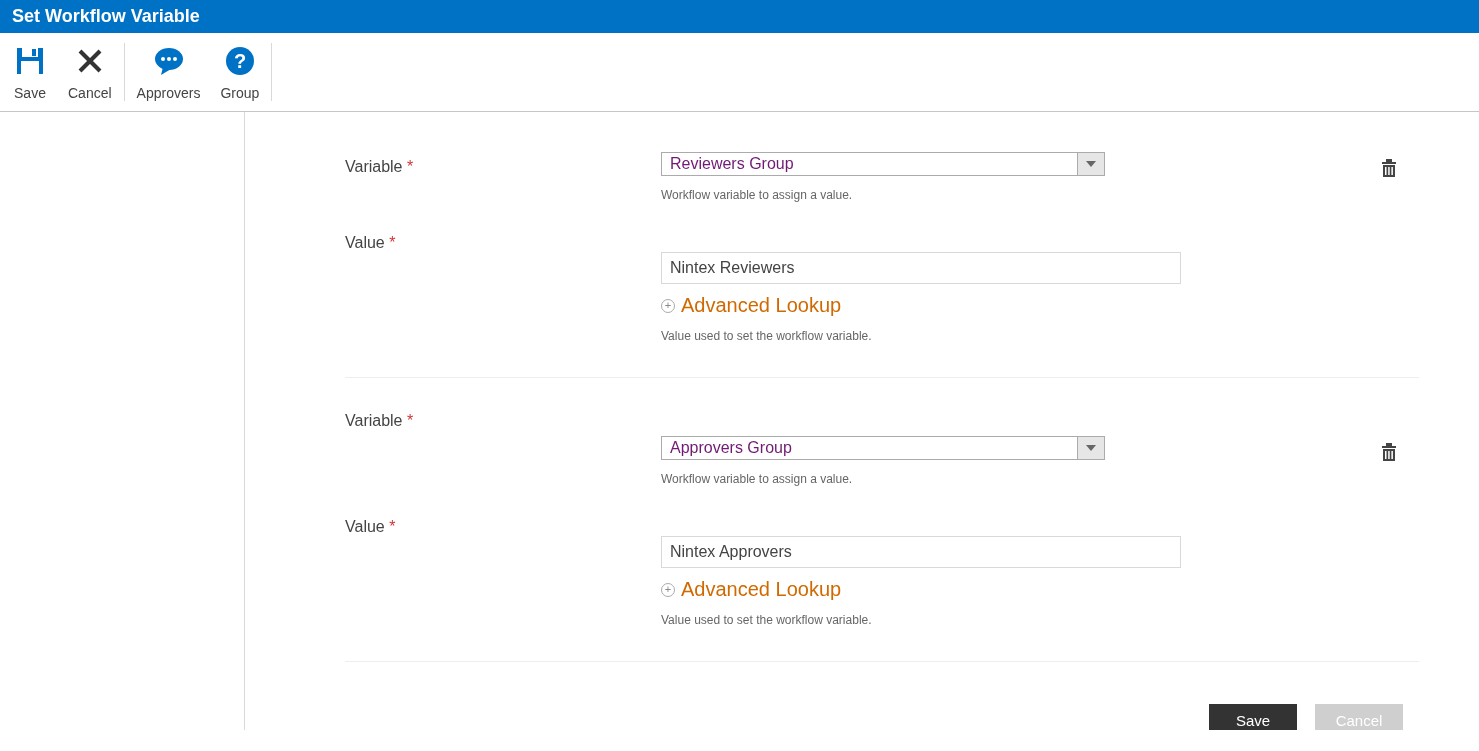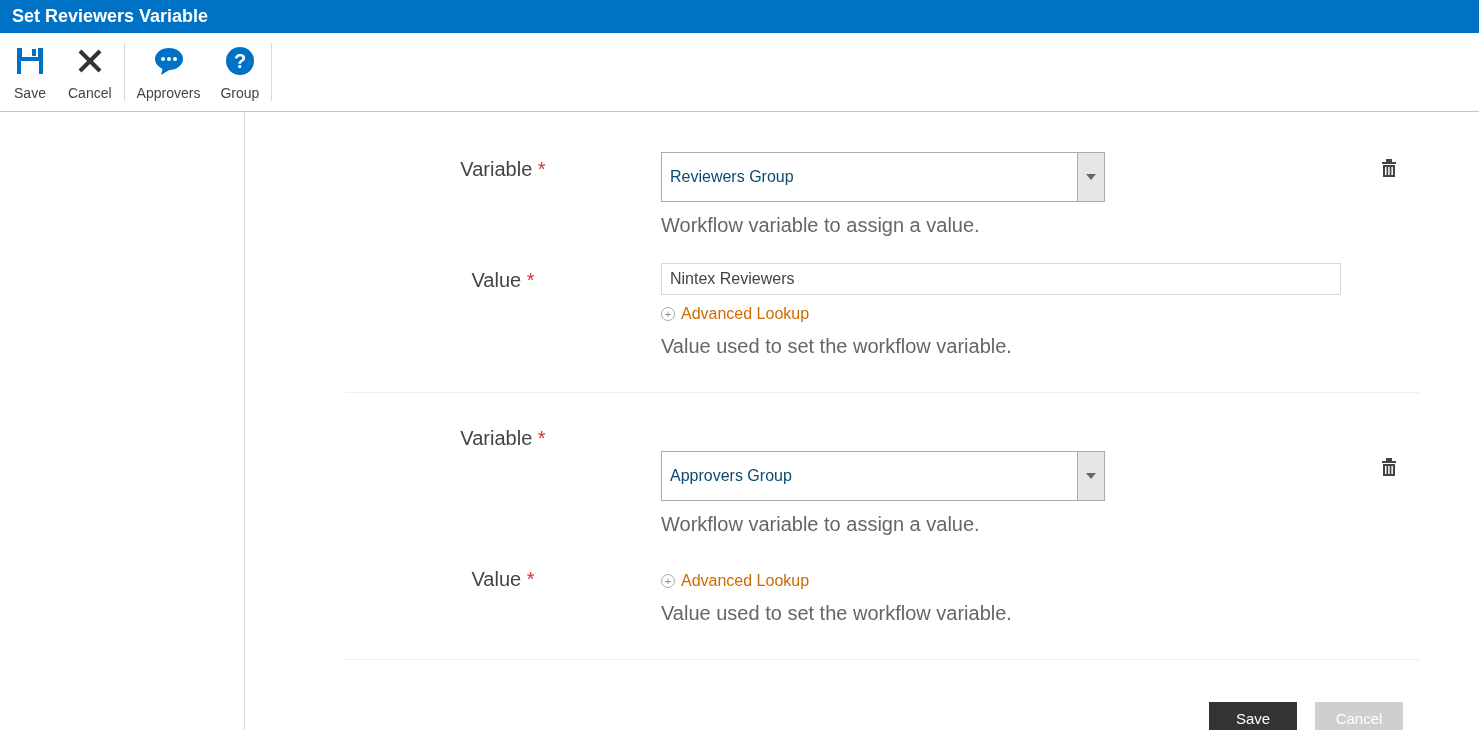--- a/index.html
+++ b/index.html
@@ -71,79 +71,79 @@
   }
   .row {
     display: flex;
     align-items: flex-start;
     margin-bottom: 6px;
   }
   .lbl {
     width: 316px;
     padding-top: 6px;
     color: #444;
-    font-size: 20px;
-    text-align: center;
+    font-size: 16px;
   }
   .req { color: #d13438; }
   .field-col {
     width: 652px;
     position: relative;
   }
   .combo {
     display: flex;
     width: 444px;
   }
   .combo-input {
     flex: 1;
     border: 1px solid #ababab;
     border-right: none;
-    padding: 15px 8px;
+    padding: 2px 8px;
     font-size: 16px;
-    color: #0c4a6e;
+    color: #701a75;
     background: #fff;
   }
   .combo-btn {
     width: 28px;
     border: 1px solid #ababab;
     background: #e6e6e6;
     display: flex;
     align-items: center;
     justify-content: center;
     cursor: pointer;
   }
   .textinput {
-    width: 680px;
+    width: 520px;
     border: 1px solid #d9d9d9;
     padding: 6px 8px;
     font-size: 16px;
     color: #444;
+    margin-top: 24px;
   }
   .help {
     color: #666;
-    font-size: 20px;
+    font-size: 12px;
     margin-top: 12px;
   }
   .adv-row {
     display: flex;
     align-items: center;
     margin-top: 10px;
     gap: 6px;
   }
   .plus-ico {
     width: 14px; height: 14px;
     border: 1px solid #aaa;
     border-radius: 50%;
     display: flex; align-items:center; justify-content:center;
     color: #888; font-size: 11px; line-height: 1;
   }
   .adv-link {
     color: #d06a00;
     cursor: pointer;
-    font-size: 16px;
+    font-size: 20px;
     text-align: right;
   }
   .trash {
     position: absolute;
     right: -85px;
     top: 6px;
     cursor: pointer;
     color: #444;
   }
   .footer {
@@ -159,21 +159,21 @@
     font-size: 15px;
     cursor: pointer;
     border: none;
   }
   .btn-primary { background: #333; color: #fff; }
   .btn-muted { background: #cfcfcf; color: #fff; }
 </style>
 </head>
 <body>
 
-<div class="titlebar">Set Reviewers Variable</div>
+<div class="titlebar">Set Workflow Variable</div>
 
 <div class="ribbon">
   <div class="ribbon-btn">
     <span class="ico">
       <svg width="32" height="32" viewBox="0 0 32 32">
         <rect x="3" y="3" width="26" height="26" fill="#0072c6"></rect>
         <rect x="8" y="3" width="16" height="9" fill="#fff"></rect>
         <rect x="18" y="4" width="4" height="7" fill="#0072c6"></rect>
         <rect x="7" y="16" width="18" height="13" fill="#fff"></rect>
       </svg>
@@ -292,20 +292,21 @@
             </svg>
           </div>
         </div>
       </div>
 
       <div class="row" style="margin-top:26px;">
         <div class="lbl">
           <span>Value</span> <span class="req">*</span>
         </div>
         <div class="field-col">
+          <input class="textinput" type="text" value="Nintex Approvers" style="">
           <div class="adv-row">
             <span class="plus-ico">+</span>
             <span class="adv-link">Advanced Lookup</span>
           </div>
           <div class="help">Value used to set the workflow variable.</div>
         </div>
       </div>
     </div>
 
     <div class="footer">

